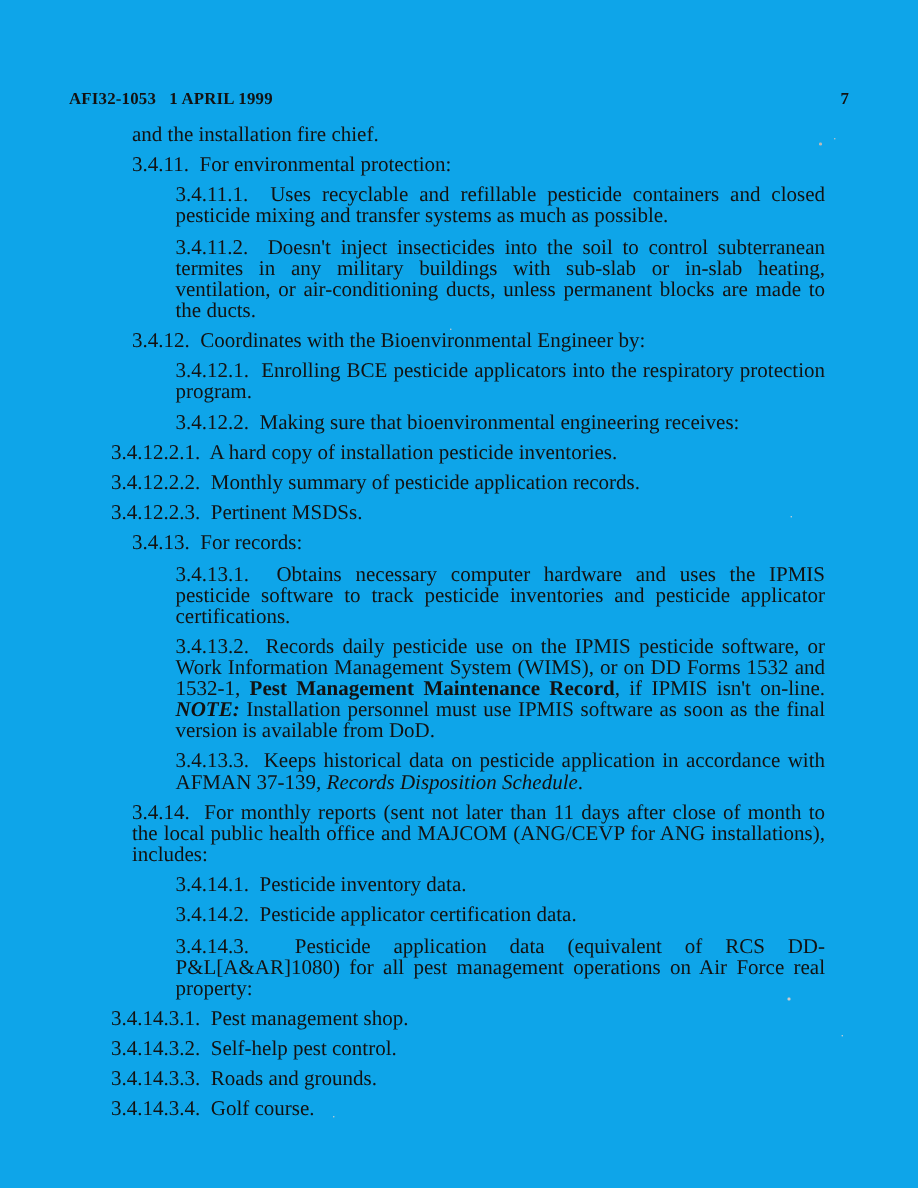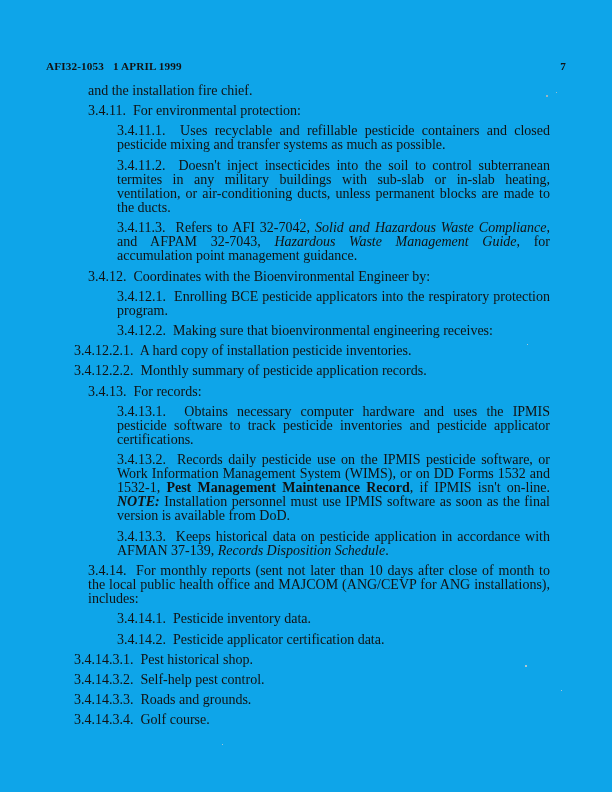--- a/index.html
+++ b/index.html
@@ -85,34 +85,35 @@
   <div class="header">
     <span class="header-title">AFI32-1053   1 APRIL 1999</span>
     <span class="header-page">7</span>
   </div>
 
   <div class="body" id="body-container">
       <p class="para lvl1"><span>and the installation fire chief.</span></p>
       <p class="para lvl1"><span class="num">3.4.11.  </span><span>For environmental protection:</span></p>
       <p class="para lvl2"><span class="num">3.4.11.1.  </span><span>Uses recyclable and refillable pesticide containers and closed pesticide mixing and transfer systems as much as possible.</span></p>
       <p class="para lvl2"><span class="num">3.4.11.2.  </span><span>Doesn't inject insecticides into the soil to control subterranean termites in any military buildings with sub-slab or in-slab heating, ventilation, or air-conditioning ducts, unless permanent blocks are made to the ducts.</span></p>
-      <p class="para lvl2"><span class="num">3.4.11.3.  </span><span>Refers to AFI 32-7042, </span><em class="ital">Solid and Hazardous Waste Compliance</em><span>, and AFPAM 32-7043, </span><em class="ital">Hazardous Waste Management Guide</em><span>, for accumulation point management guidance.</span></p>
       <p class="para lvl1"><span class="num">3.4.12.  </span><span>Coordinates with the Bioenvironmental Engineer by:</span></p>
       <p class="para lvl2"><span class="num">3.4.12.1.  </span><span>Enrolling BCE pesticide applicators into the respiratory protection program.</span></p>
       <p class="para lvl2"><span class="num">3.4.12.2.  </span><span>Making sure that bioenvironmental engineering receives:</span></p>
       <p class="para lvl3"><span class="num">3.4.12.2.1.  </span><span>A hard copy of installation pesticide inventories.</span></p>
       <p class="para lvl3"><span class="num">3.4.12.2.2.  </span><span>Monthly summary of pesticide application records.</span></p>
+      <p class="para lvl3"><span class="num">3.4.12.2.3.  </span><span>Pertinent MSDSs.</span></p>
       <p class="para lvl1"><span class="num">3.4.13.  </span><span>For records:</span></p>
       <p class="para lvl2"><span class="num">3.4.13.1.  </span><span>Obtains necessary computer hardware and uses the IPMIS pesticide software to track pesticide inventories and pesticide applicator certifications.</span></p>
       <p class="para lvl2"><span class="num">3.4.13.2.  </span><span>Records daily pesticide use on the IPMIS pesticide software, or Work Information Management System (WIMS), or on DD Forms 1532 and 1532-1, </span><strong class="bld">Pest Management Maintenance Record</strong><span>, if IPMIS isn't on-line.  </span><em class="boldital">NOTE:</em><span>  Installation personnel must use IPMIS software as soon as the final version is available from DoD.</span></p>
       <p class="para lvl2"><span class="num">3.4.13.3.  </span><span>Keeps historical data on pesticide application in accordance with AFMAN 37-139, </span><em class="ital">Records Disposition Schedule</em><span>.</span></p>
-      <p class="para lvl1"><span class="num">3.4.14.  </span><span>For monthly reports (sent not later than 10 days after close of month to the local public health office and MAJCOM (ANG/CEVP for ANG installations), includes:</span></p>
+      <p class="para lvl1"><span class="num">3.4.14.  </span><span>For monthly reports (sent not later than 11 days after close of month to the local public health office and MAJCOM (ANG/CEVP for ANG installations), includes:</span></p>
       <p class="para lvl2"><span class="num">3.4.14.1.  </span><span>Pesticide inventory data.</span></p>
       <p class="para lvl2"><span class="num">3.4.14.2.  </span><span>Pesticide applicator certification data.</span></p>
-      <p class="para lvl3"><span class="num">3.4.14.3.1.  </span><span>Pest historical shop.</span></p>
+      <p class="para lvl2"><span class="num">3.4.14.3.  </span><span>Pesticide application data (equivalent of RCS DD-P&amp;L[A&amp;AR]1080) for all pest management operations on Air Force real property:</span></p>
+      <p class="para lvl3"><span class="num">3.4.14.3.1.  </span><span>Pest management shop.</span></p>
       <p class="para lvl3"><span class="num">3.4.14.3.2.  </span><span>Self-help pest control.</span></p>
       <p class="para lvl3"><span class="num">3.4.14.3.3.  </span><span>Roads and grounds.</span></p>
       <p class="para lvl3"><span class="num">3.4.14.3.4.  </span><span>Golf course.</span></p>
     </div>
 
   <div class="speck s1"></div>
   <div class="speck s2"></div>
   <div class="speck s3"></div>
   <div class="speck s4"></div>
   <div class="speck s5"></div>

